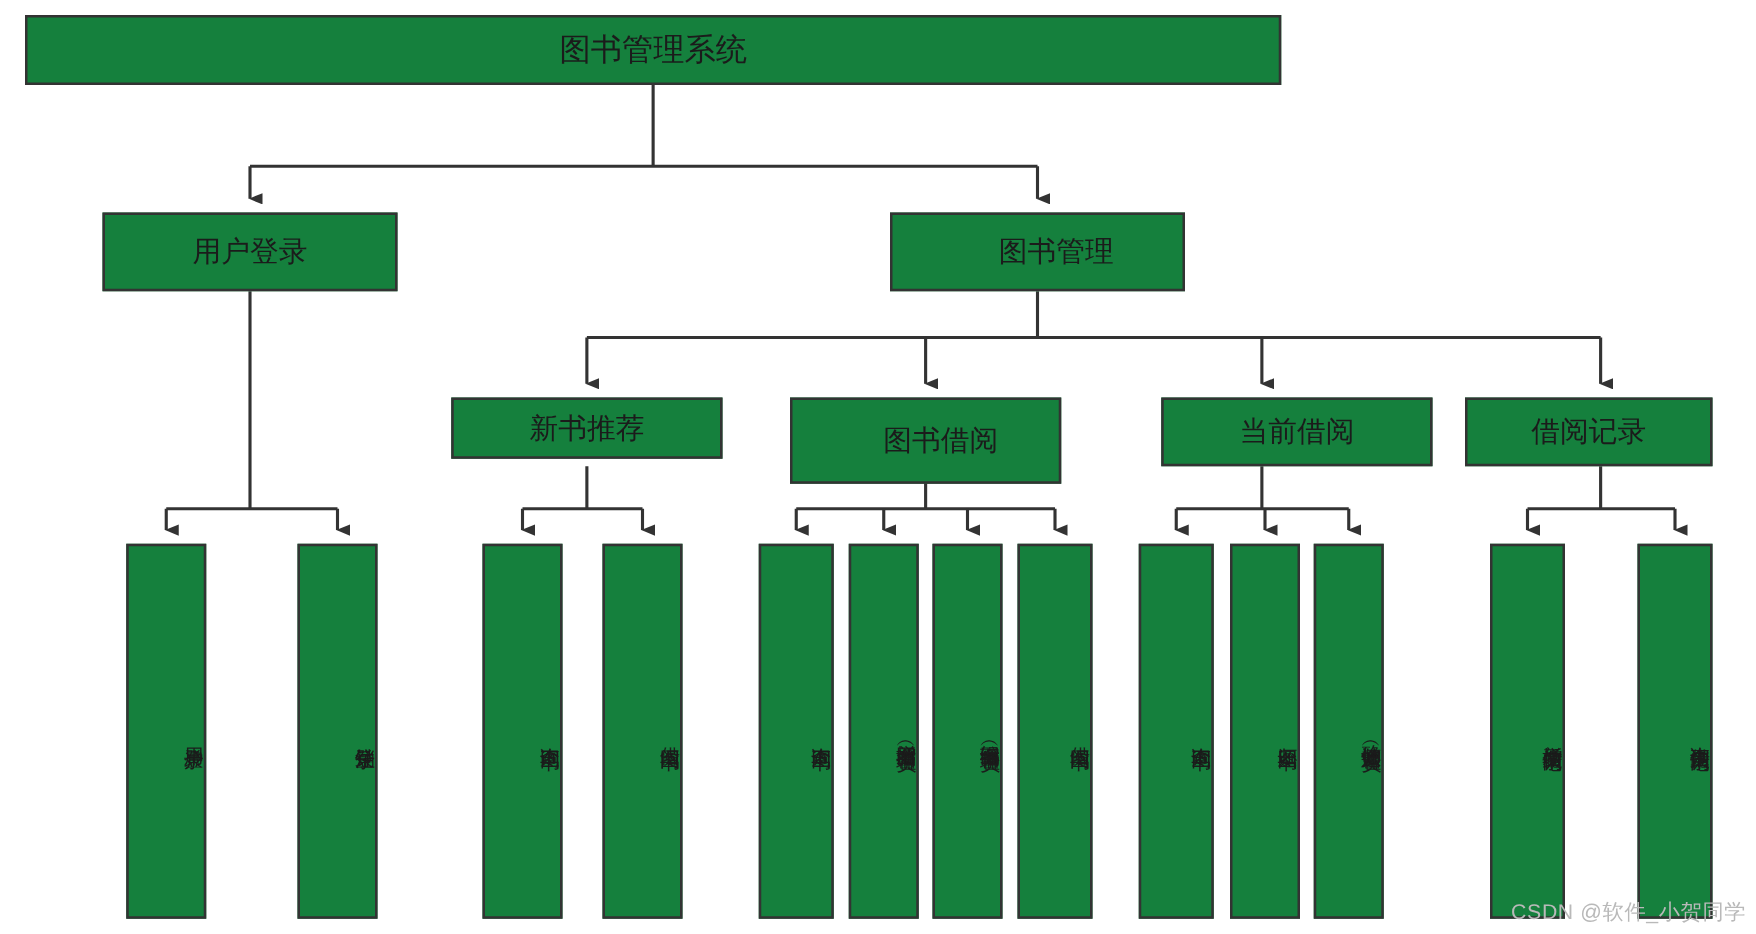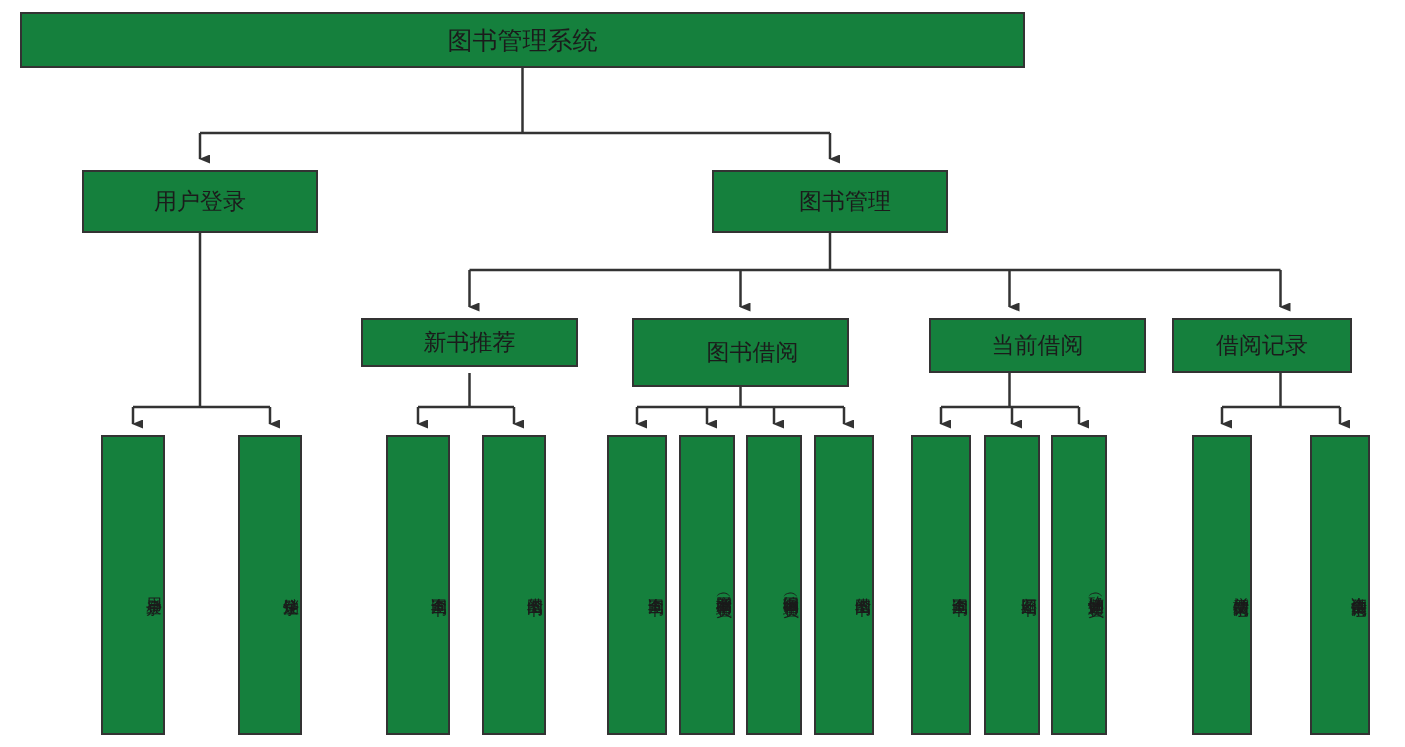--- a/index.html
+++ b/index.html
@@ -130,21 +130,21 @@
       </div>
       <div class="node level-2" style="left: 361px; top: 318px; width: 217px; height: 49px;">
         <span class="node-label">新书推荐</span>
       </div>
       <div class="node level-2" style="left: 632px; top: 318px; width: 217px; height: 69px; padding-left: 24px;">
         <span class="node-label">图书借阅</span>
       </div>
       <div class="node level-2" style="left: 901px; top: 318px; width: 217px; height: 55px; margin-left: 28px;">
         <span class="node-label">当前借阅</span>
       </div>
-      <div class="node level-2" style="left: 1172px; top: 318px; width: 180px; height: 55px;">
+      <div class="node level-2" style="left: 1172px; top: 318px; width: 198px; height: 55px;">
         <span class="node-label">借阅记录</span>
       </div>
       <div class="node level-3 vertical" style="left: 101px; top: 435px; width: 64px; height: 300px;">
         <span class="node-label">用户登录</span>
       </div>
       <div class="node level-3 vertical" style="left: 238px; top: 435px; width: 64px; height: 300px;">
         <span class="node-label">注销登录</span>
       </div>
       <div class="node level-3 vertical" style="left: 386px; top: 435px; width: 64px; height: 300px;">
         <span class="node-label">查询图书</span>
@@ -174,14 +174,15 @@
         <span class="node-label">确认归还（管理员）</span>
       </div>
       <div class="node level-3 vertical" style="left: 1192px; top: 435px; width: 60px; height: 300px;">
         <span class="node-label">新增借阅记录</span>
       </div>
       <div class="node level-3 vertical" style="left: 1310px; top: 435px; width: 60px; height: 300px;">
         <span class="node-label">查询借阅记录</span>
       </div>
     </div>
 
+  <div id="watermark">CSDN @软件_小贺同学</div>
 
 </div>
 
 </body></html>

